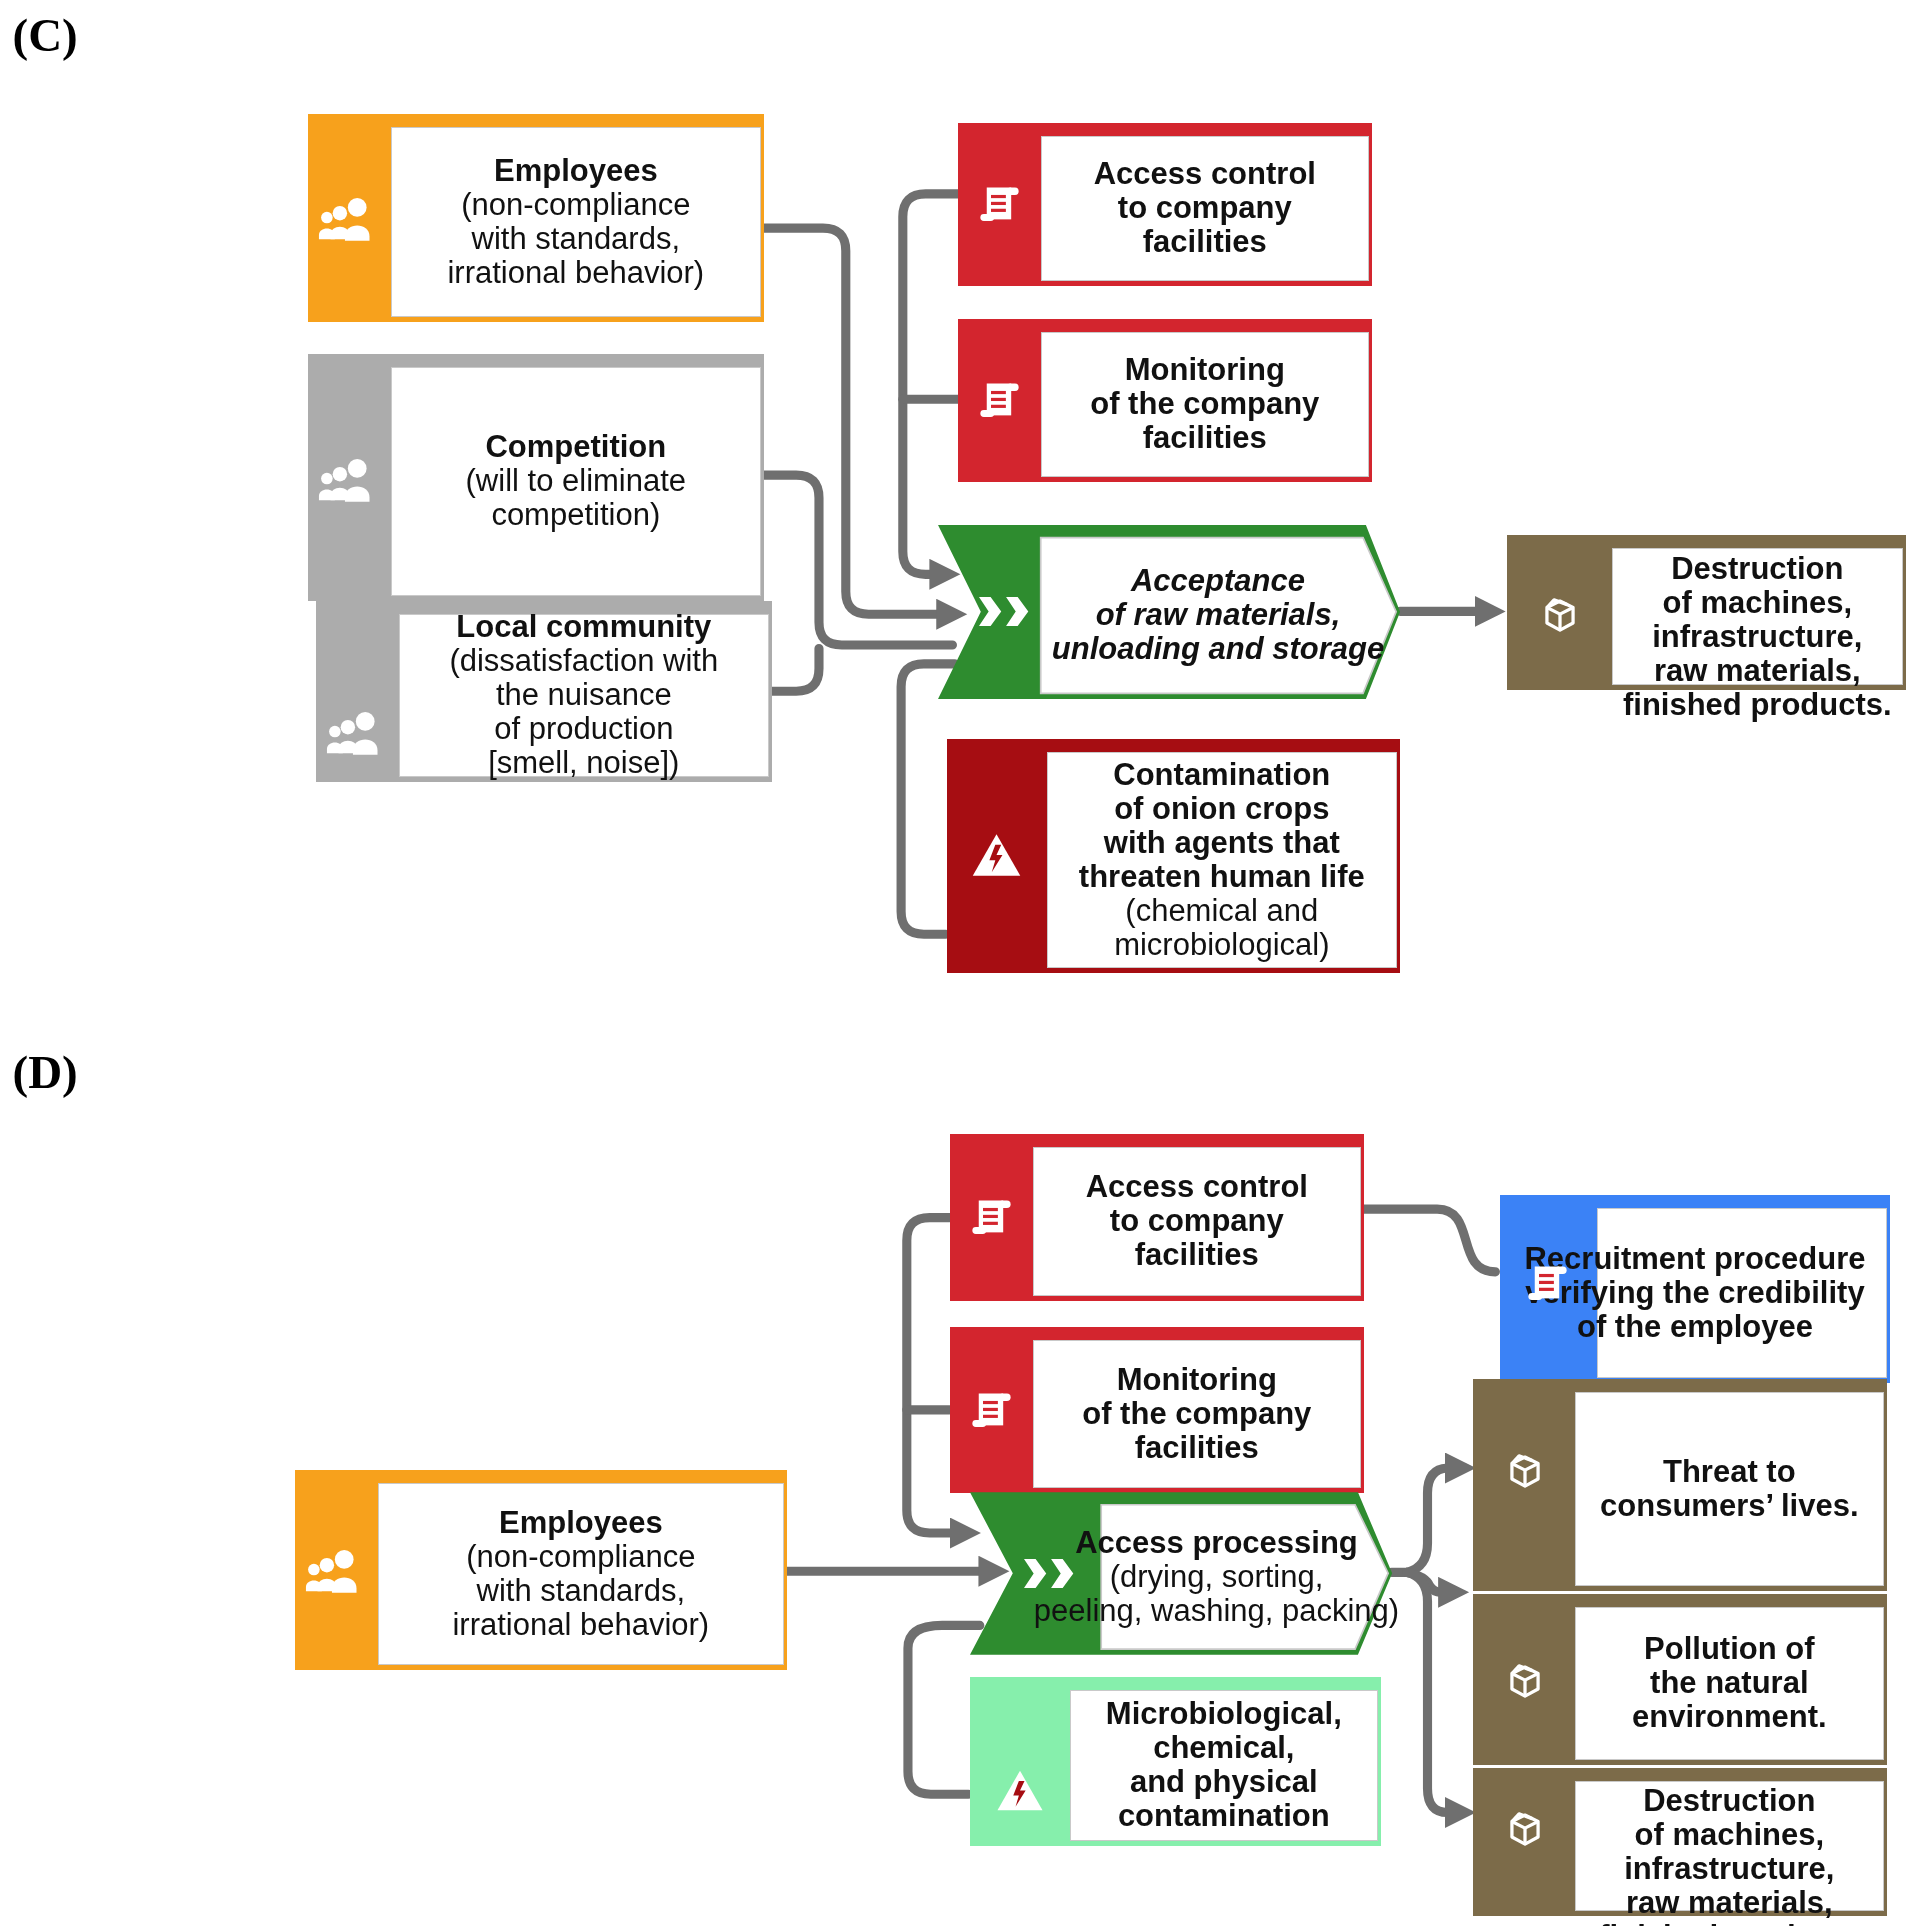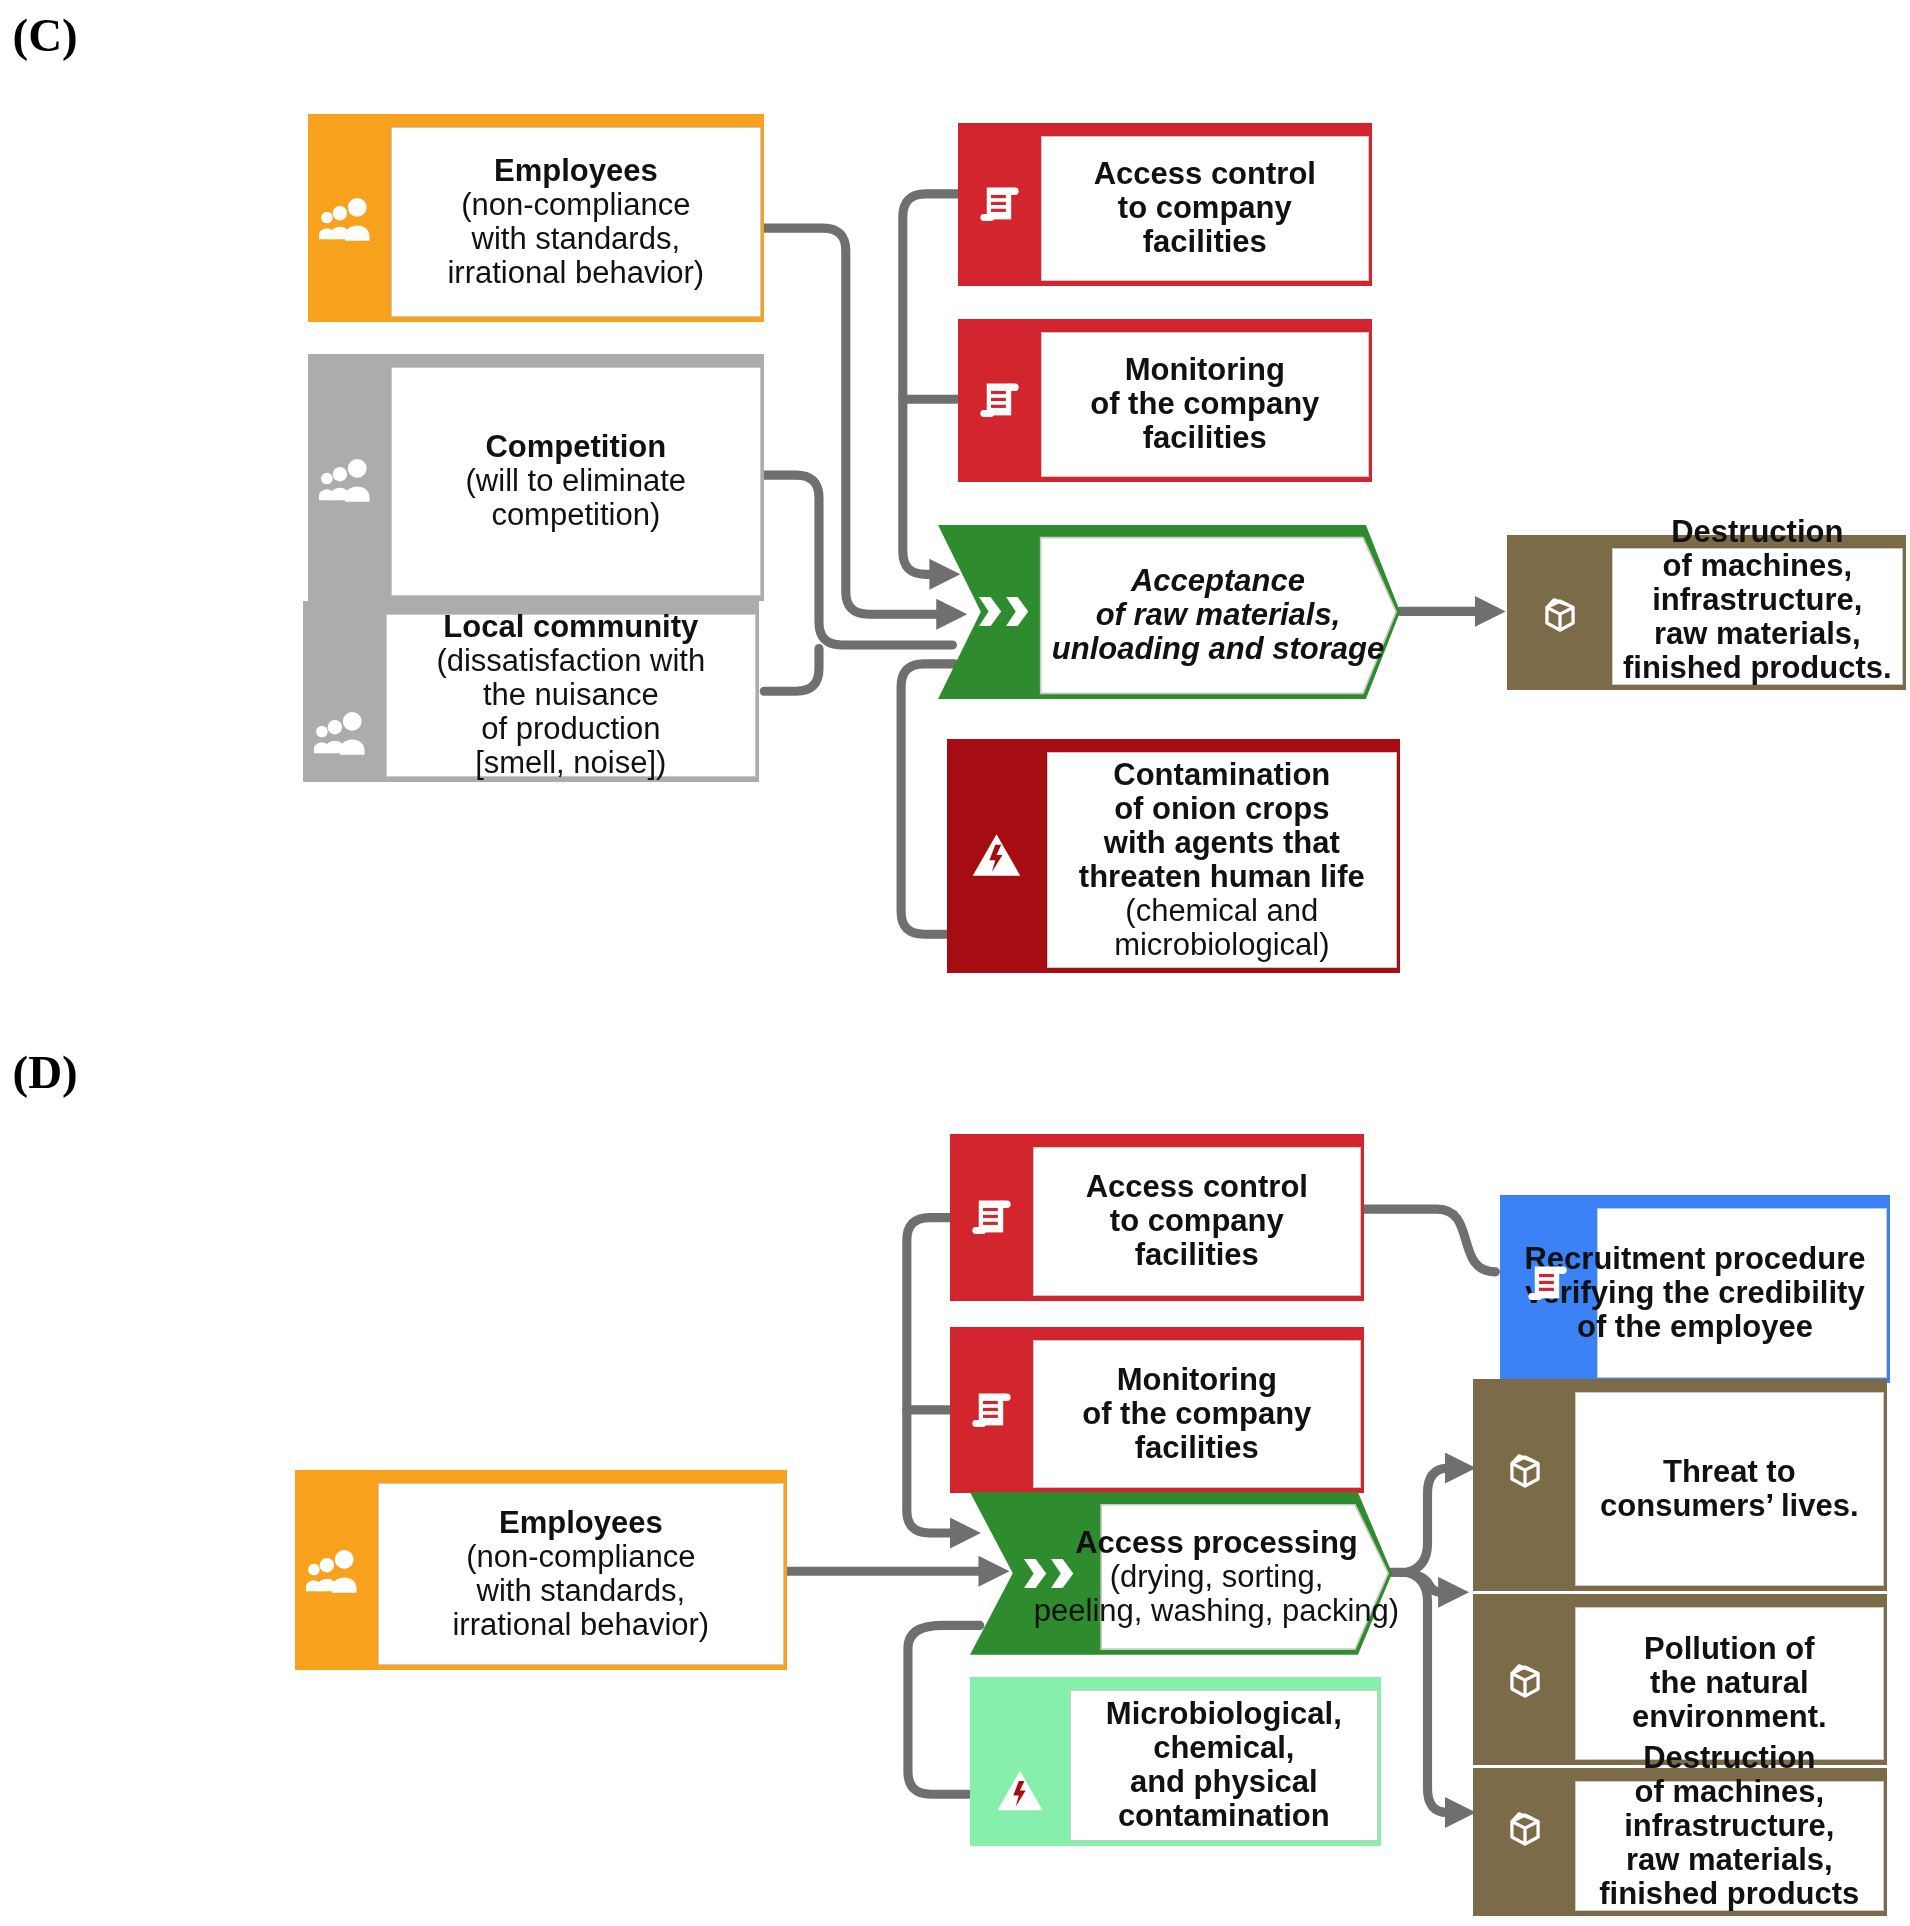--- a/index.html
+++ b/index.html
@@ -9,21 +9,21 @@
           font-size:47px;color:#000;}
   .node{position:absolute;box-sizing:border-box;}
   .panel{position:absolute;top:12.5px;left:var(--strip,83px);right:3.4px;bottom:4.6px;
          background:#fff;border:1.1px solid #C9C9C9;box-sizing:border-box;}
   .txt{position:absolute;top:12.5px;left:var(--strip,83px);right:3.4px;bottom:4.6px;
        display:flex;flex-direction:column;justify-content:center;align-items:center;
        text-align:center;font-size:31px;line-height:34px;z-index:3;}
   .t{font-weight:bold;white-space:pre-line;}
   .b{white-space:pre-line;}
   .nowrap .t,.nowrap .b{white-space:pre;}
-  .topalign{justify-content:flex-end;}
+  .topalign{justify-content:flex-start;}
   .icon{position:absolute;z-index:4;}
   .chev-svg{position:absolute;left:0;top:0;z-index:1;}
   #wires{position:absolute;left:0;top:0;z-index:0;}
   .overflowvis{overflow:visible;}
 </style>
 </head>
 <body>
 
 <div id="canvas">
 
@@ -86,21 +86,21 @@
       <circle cx="58" cy="20" r="13"></circle>
         <path d="M41,60 c0,-20 34,-20 34,0 v6 h-34 z"></path>
     </svg>
     <div class="txt">
       <span class="t">Competition</span>
       <span class="b">(will to eliminate
 competition)</span>
     </div>
   </div>
 
-  <div class="node" style="left:303px;top:601px;width:456px;height:181px;--strip:83px;background:#ACACAC;padding-left:40px;">
+  <div class="node" style="left:316px;top:601px;width:456px;height:181px;--strip:83px;background:#ACACAC;padding-left:40px;">
     <div class="panel"></div>
     <svg class="icon" style="left:6.8px;top:106px;" width="70" height="52" viewBox="0 0 96 72" fill="#fff">
       <circle cx="16" cy="34" r="8"></circle>
         <path d="M5,58 c0,-12 22,-12 22,0 v6 h-22 z"></path>
       <circle cx="34" cy="28" r="10"></circle>
         <path d="M21,58 c0,-15 26,-15 26,0 v6 h-26 z"></path>
       <circle cx="58" cy="20" r="13"></circle>
         <path d="M41,60 c0,-20 34,-20 34,0 v6 h-34 z"></path>
     </svg>
     <div class="txt">

